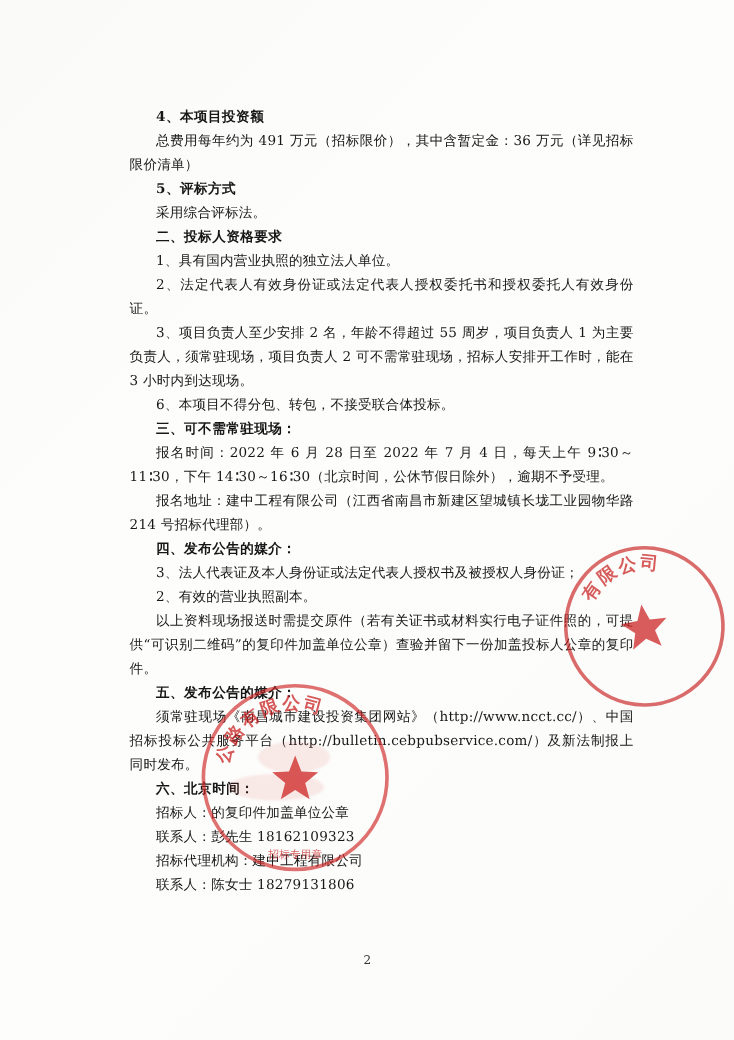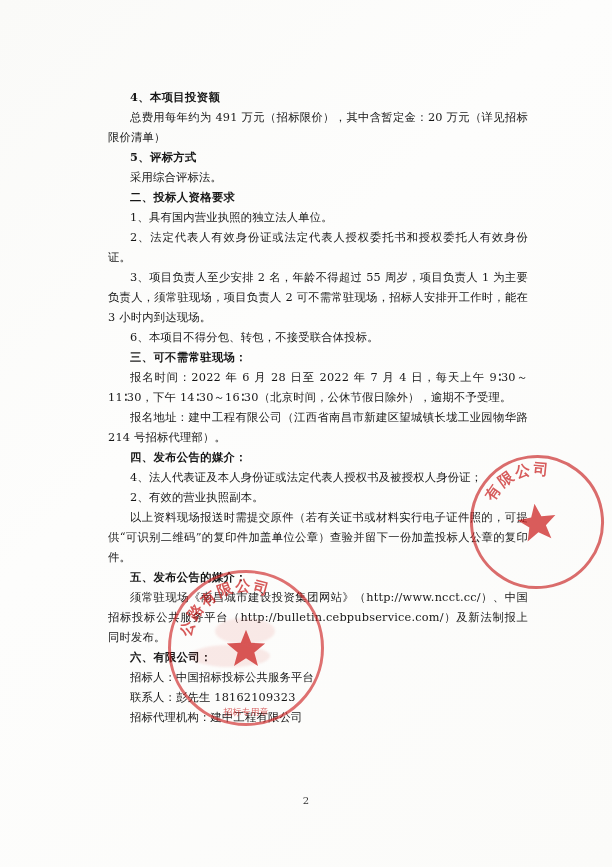--- a/index.html
+++ b/index.html
@@ -124,41 +124,42 @@
   }
 </style>
 </head>
 <body>
 
 <div class="page">
   <div class="scan-tint"></div>
 
   <div class="content">
     <p class="h-sec indent1">4、本项目投资额</p>
-    <p class="para">总费用每年约为 491 万元（招标限价），其中含暂定金：20 万元（详见招标限价清单）</p>
+    <p class="para">总费用每年约为 491 万元（招标限价），其中含暂定金：36 万元（详见招标限价清单）</p>
     <p class="h-sec indent1">5、评标方式</p>
     <p class="para">采用综合评标法。</p>
     <p class="h-sec indent1">二、投标人资格要求</p>
     <p class="para">1、具有国内营业执照的独立法人单位。</p>
     <p class="para">2、法定代表人有效身份证或法定代表人授权委托书和授权委托人有效身份证。</p>
     <p class="para">3、项目负责人至少安排 2 名，年龄不得超过 55 周岁，项目负责人 1 为主要负责人，须常驻现场，项目负责人 2 可不需常驻现场，招标人安排开工作时，能在 3 小时内到达现场。</p>
     <p class="para">6、本项目不得分包、转包，不接受联合体投标。</p>
     <p class="h-sec indent1">三、可不需常驻现场：</p>
     <p class="para">报名时间：2022 年 6 月 28 日至 2022 年 7 月 4 日，每天上午 9∶30～11∶30，下午 14∶30～16∶30（北京时间，公休节假日除外），逾期不予受理。</p>
     <p class="para">报名地址：建中工程有限公司（江西省南昌市新建区望城镇长垅工业园物华路 214 号招标代理部）。</p>
     <p class="h-sec indent1">四、发布公告的媒介：</p>
-    <p class="para">4、法人代表证及本人身份证或法定代表人授权书及被授权人身份证；</p>
+    <p class="para">3、法人代表证及本人身份证或法定代表人授权书及被授权人身份证；</p>
     <p class="para">2、有效的营业执照副本。</p>
     <p class="para">以上资料现场报送时需提交原件（若有关证书或材料实行电子证件照的，可提供“可识别二维码”的复印件加盖单位公章）查验并留下一份加盖投标人公章的复印件。</p>
     <p class="h-sec indent1">五、发布公告的媒介：</p>
     <p class="para">须常驻现场《南昌城市建设投资集团网站》（http://www.ncct.cc/）、中国招标投标公共服务平台（http://bulletin.cebpubservice.com/）及新法制报上同时发布。</p>
-    <p class="h-sec indent1">六、有限公司：</p>
-    <p class="para">招标人：中国招标投标公共服务平台</p>
+    <p class="h-sec indent1">六、北京时间：</p>
+    <p class="para">招标人：的复印件加盖单位公章</p>
     <p class="para">联系人：彭先生            18162109323</p>
     <p class="para">招标代理机构：建中工程有限公司</p>
+    <p class="para">联系人：陈女士            18279131806</p>
   </div>
 
   <div class="seal seal-round">
     <svg class="seal-text-arc" viewBox="0 0 128 128">
       <defs>
         <path id="arcR" d="M 16 64 A 48 48 0 0 1 112 64" fill="none"></path>
       </defs>
       <text>
         <textPath href="#arcR" startOffset="18%">有限公司</textPath>
       </text>

